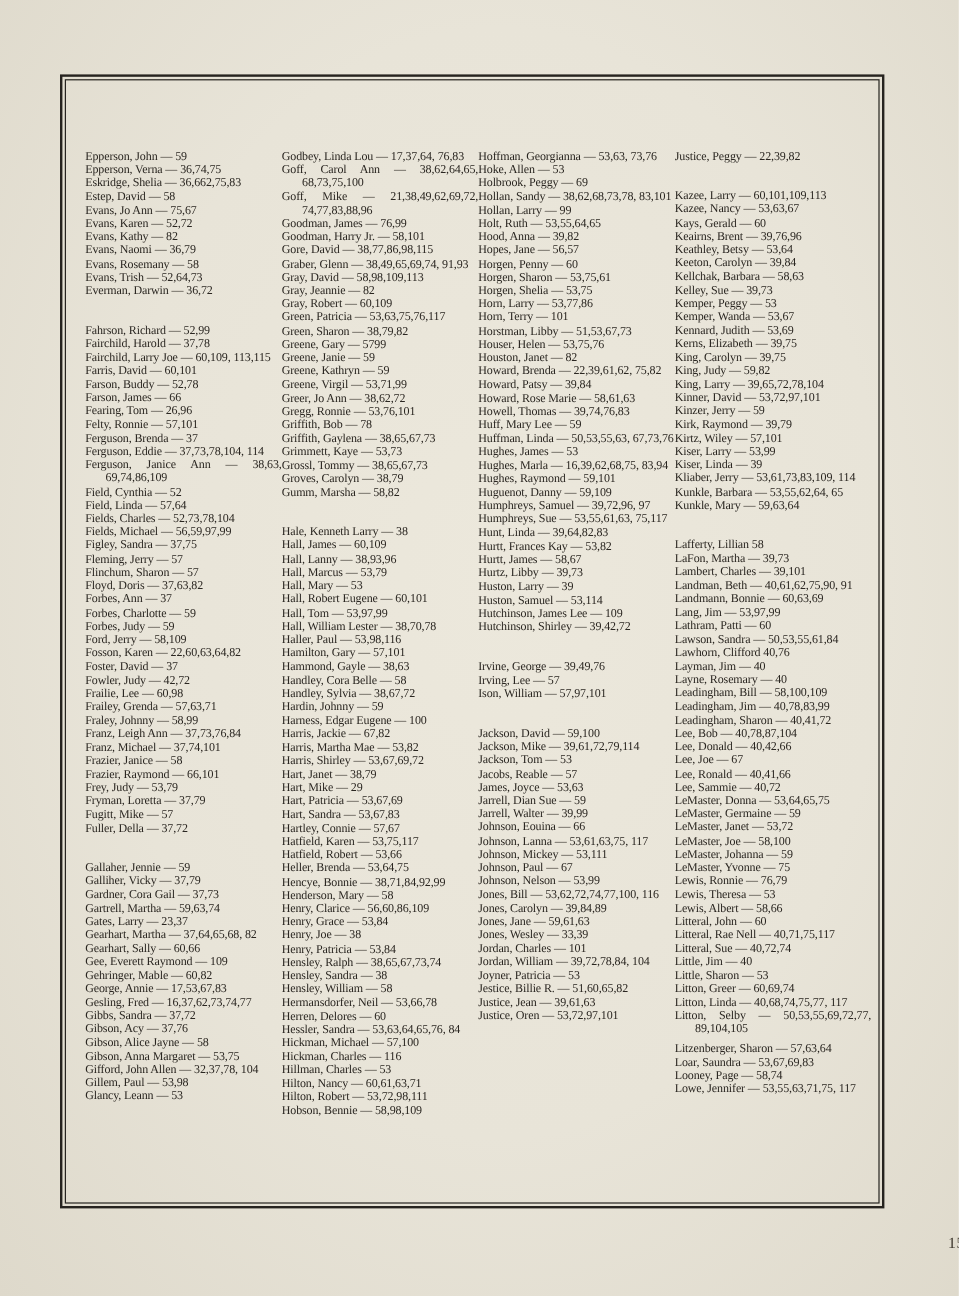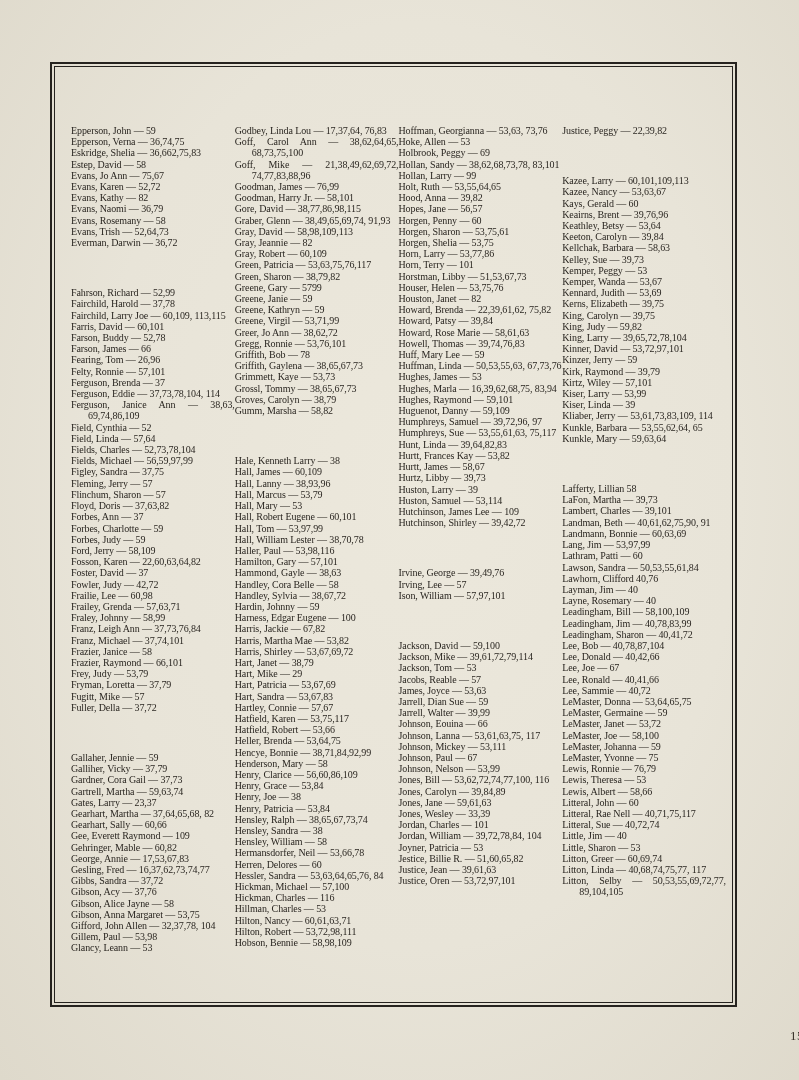--- a/index.html
+++ b/index.html
@@ -12,21 +12,21 @@
   .frame{
     position:absolute;left:50px;top:62px;width:687px;height:945px;
     border:2px solid #26231f;padding:2px;box-sizing:border-box;
   }
   .frame-inner{
     width:100%;height:100%;border:1px solid #26231f;box-sizing:border-box;
     padding:58px 6px 0 16px;overflow:hidden;
   }
   .cols{display:flex;}
   .col{flex:1;min-width:0;}
-  .group{margin-top:39px;}
+  .group{margin-top:22px;}
   .group:first-child{margin-top:0;}
   .group.small{margin-top:5px;}
   .entry{
     font-size:10px;line-height:11.2px;
     text-align:justify;
     padding-left:17px;text-indent:-17px;
     letter-spacing:-0.1px;
   }
   .page-number{
     position:absolute;left:790px;top:1028px;
@@ -317,18 +317,24 @@
             <div class="entry">Lewis, Albert — 58,66</div>
             <div class="entry">Litteral, John — 60</div>
             <div class="entry">Litteral, Rae Nell — 40,71,75,117</div>
             <div class="entry">Litteral, Sue — 40,72,74</div>
             <div class="entry">Little, Jim — 40</div>
             <div class="entry">Little, Sharon — 53</div>
             <div class="entry">Litton, Greer — 60,69,74</div>
             <div class="entry">Litton, Linda — 40,68,74,75,77, 117</div>
             <div class="entry">Litton, Selby — 50,53,55,69,72,77, 89,104,105</div>
           </div>
+          <div class="group small">
+            <div class="entry">Litzenberger, Sharon — 57,63,64</div>
+            <div class="entry">Loar, Saundra — 53,67,69,83</div>
+            <div class="entry">Looney, Page — 58,74</div>
+            <div class="entry">Lowe, Jennifer — 53,55,63,71,75, 117</div>
+          </div>
         </div>
       </div>
   </div>
 </div>
 
 <div class="page-number">153</div>
 
 </body></html>

